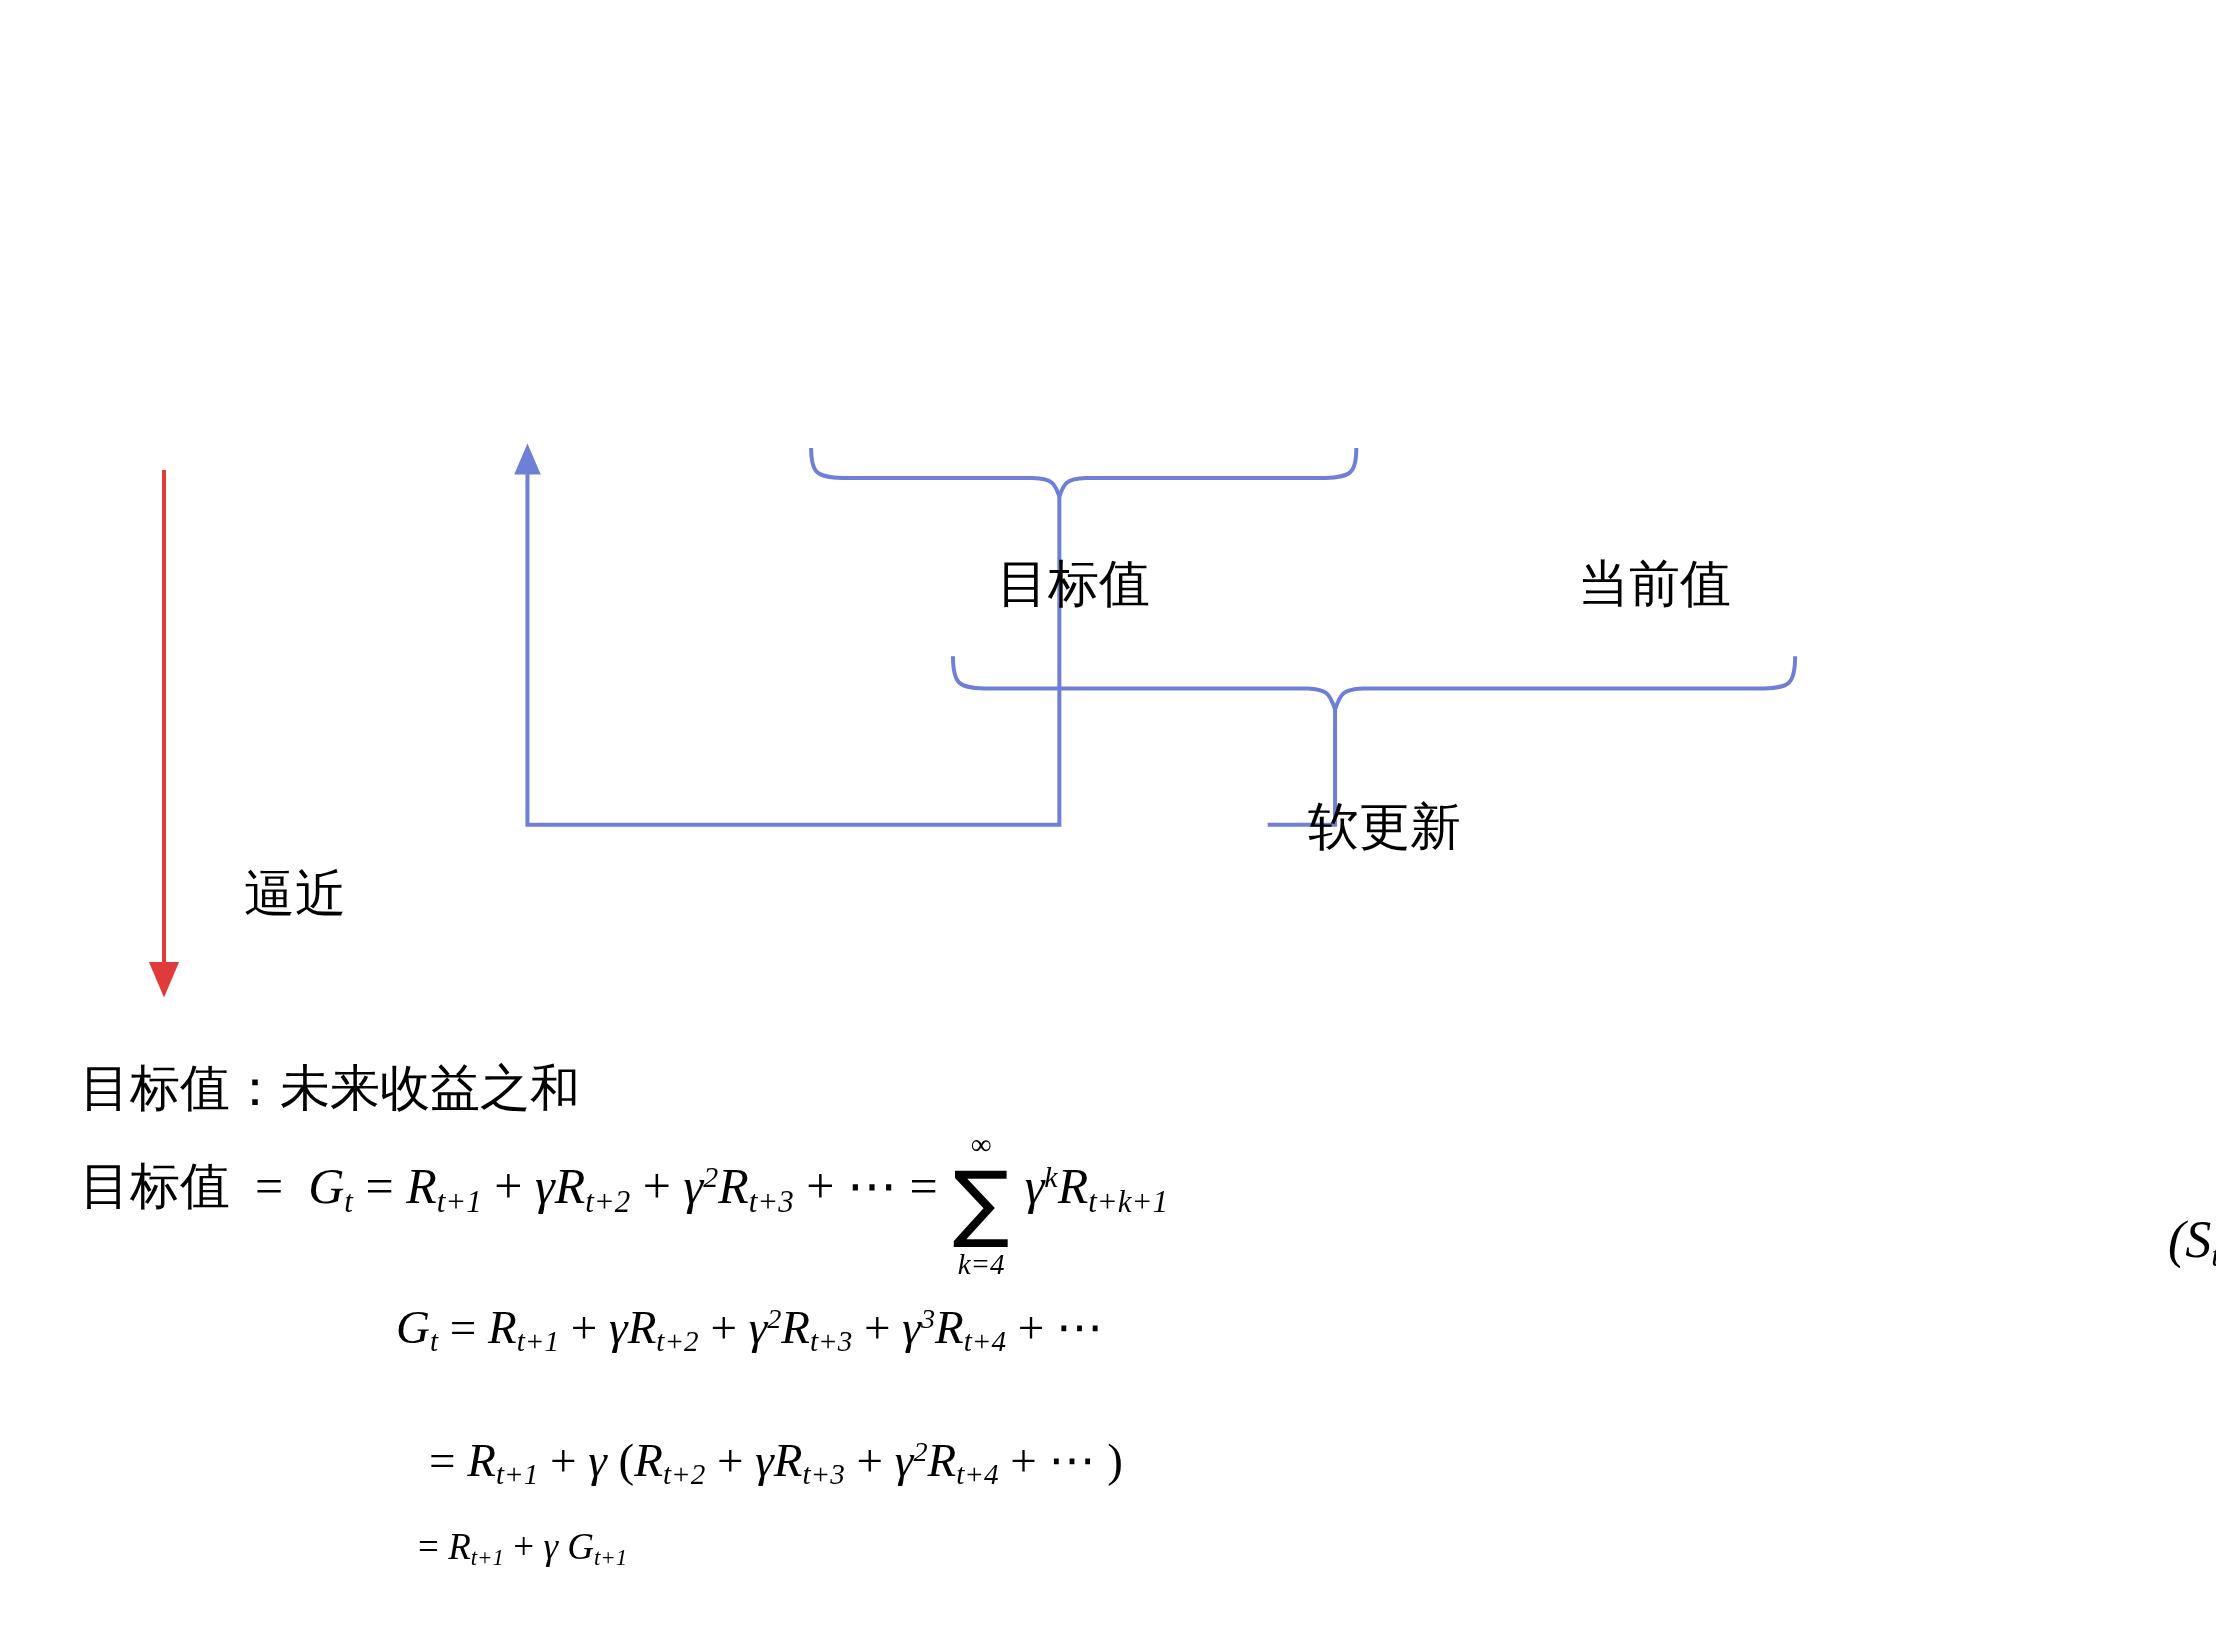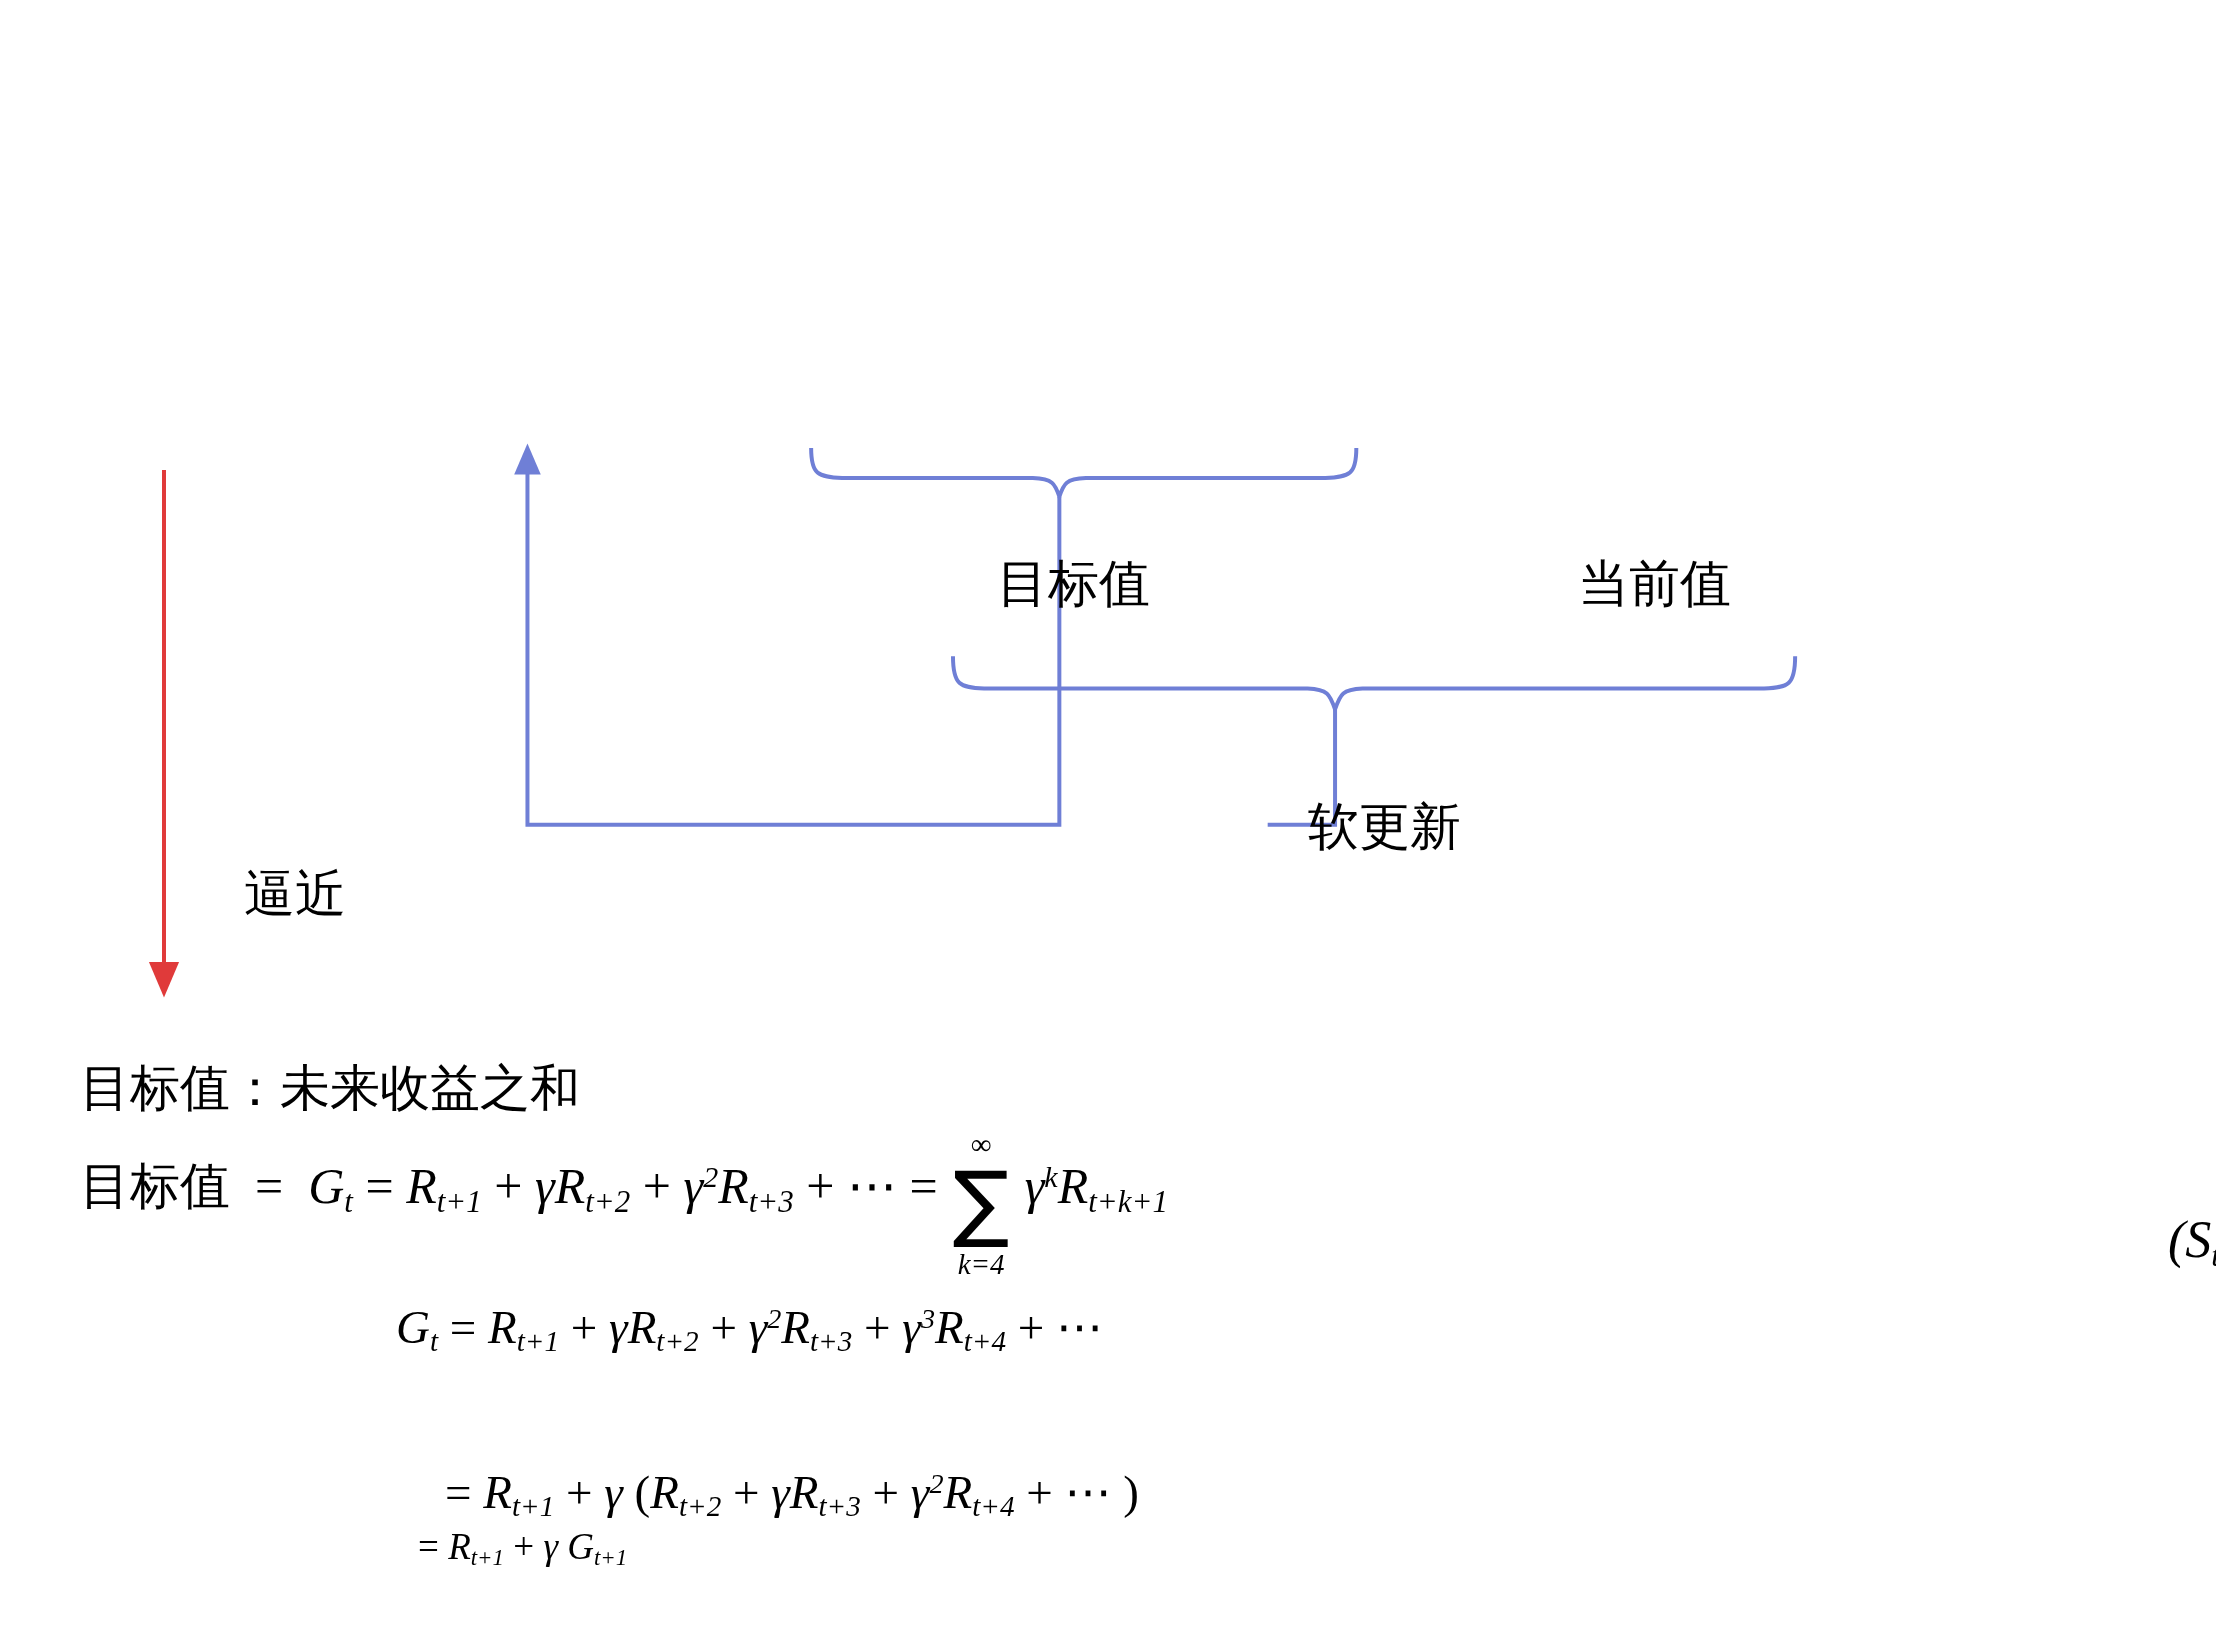--- a/index.html
+++ b/index.html
@@ -34,21 +34,21 @@
   
   #update-rule {
     left: 31px;
     top: 310px;
     font-size: 57px;
   }
   
   .label-cjk { font-size: 51px; }
   #gt-sum      { left: 80px; top: 1153px; font-size: 50px; }
   #gt-exp-1    { left: 363px; top: 1299px; font-size: 47px; margin-left: 33px; }
-  #gt-exp-2    { left: 445px; top: 1432px; font-size: 47px; margin-top: 32px; }
+  #gt-exp-2    { left: 429px; top: 1432px; font-size: 47px; }
   #gt-exp-3    { left: 418px; top: 1525px; font-size: 37px; }
 
   .sumglyph {
     display: inline-block;
     position: relative;
     font-family: "DejaVu Sans", sans-serif;
     font-style: normal;
     font-size: 84px;
     line-height: 0.85;
     vertical-align: -27.5px;

